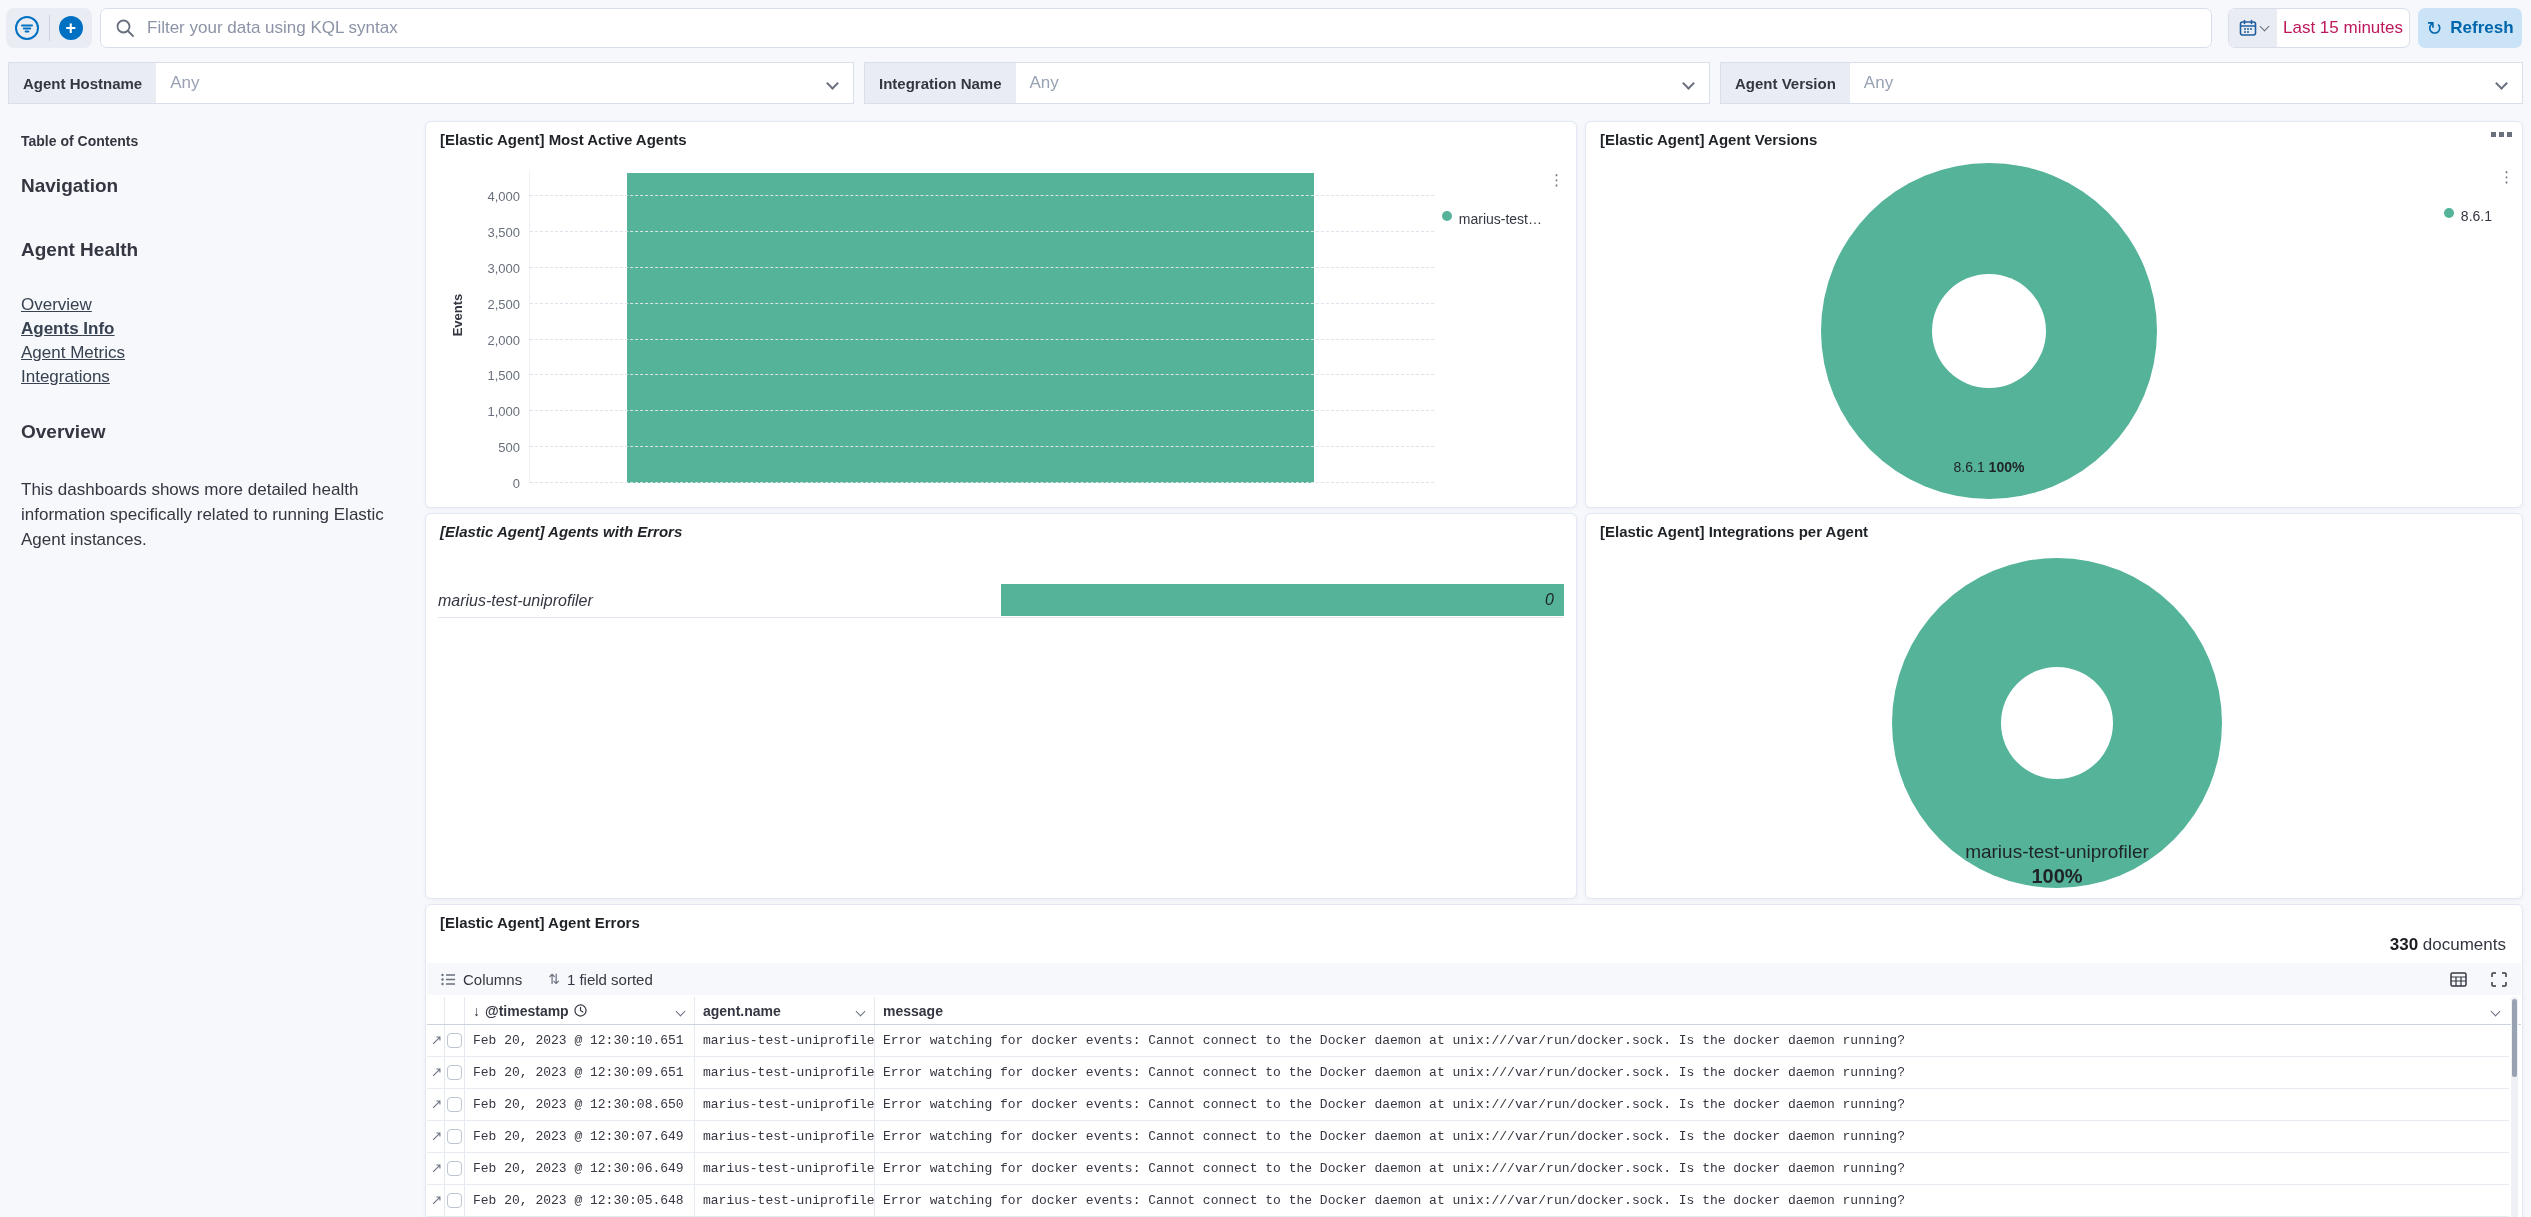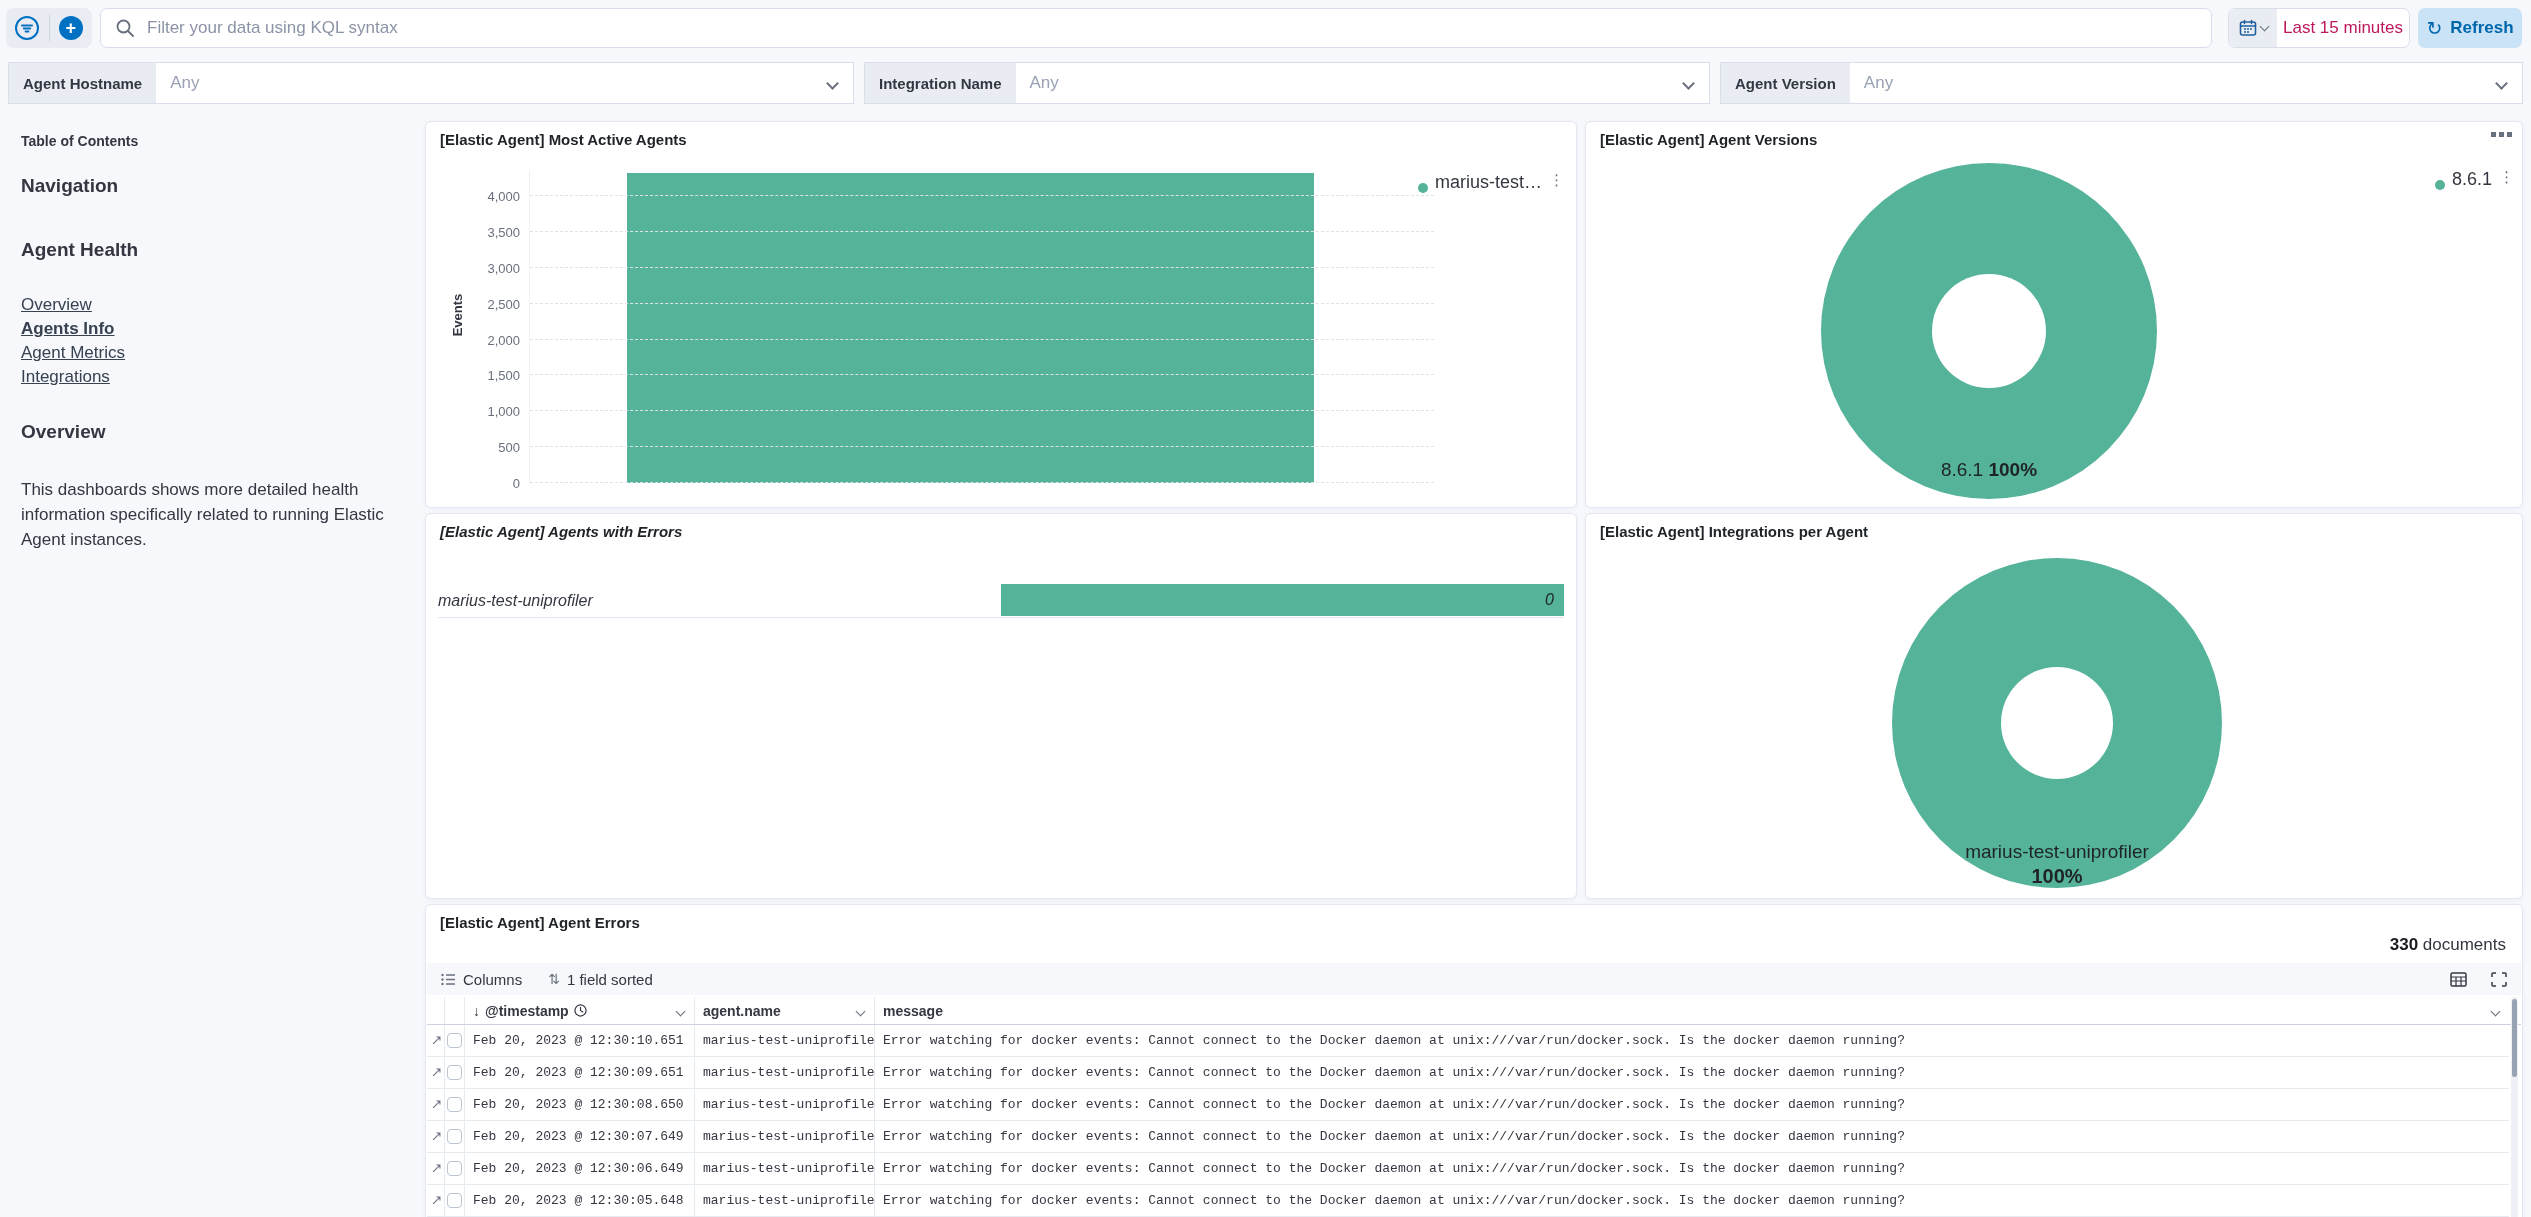--- a/index.html
+++ b/index.html
@@ -53,21 +53,21 @@
   .toc .links { margin-bottom:32px; }
   .toc p { font-size:17px; line-height:25px; color:#343741; margin-top:34px; }
   
   .plot { position:absolute; left:103px; top:49px; width:905px; height:312px; border-left:1px solid #eef0f4; }
   .gridline { position:absolute; left:0; width:100%; border-top:1px dashed #dde2eb; }
   .ytick { position:absolute; right:100%; margin-right:10px; transform:translateY(-50%); font-size:13px;
     color:#69707d; white-space:nowrap; }
   .bar { position:absolute; bottom:0; background:#54b399; }
   .ylabel { position:absolute; left:10px; top:50%; transform:translate(0,-50%) rotate(-90deg);
     transform-origin:center; font-size:13px; font-weight:700; color:#343741; }
-  .legend { position:absolute; display:flex; align-items:flex-end; gap:7px; font-size:18px; color:#343741; }
+  .legend { position:absolute; display:flex; align-items:flex-start; gap:7px; font-size:14px; color:#343741;margin-top:39px; }
   .legend .dot { width:10px; height:10px; border-radius:50%; background:#54b399; flex:none; }
   .vdots { color:#69707d; font-size:15px; letter-spacing:0; cursor:pointer; line-height:1; }
   .corner-icon { position:absolute; top:10px; right:10px; display:flex; gap:3px; cursor:pointer; }
   .corner-icon i { width:5px; height:5px; background:#69707d; display:block; }
   
   .donut { position:absolute; border-radius:50%; background:#54b399; }
   .donut .hole { position:absolute; left:50%; top:50%; transform:translate(-50%,-50%);
     background:#fff; border-radius:50%; }
   .donut-label { position:absolute; text-align:center; color:#1f2328; white-space:nowrap; }
   
@@ -223,21 +223,21 @@
 <div class="panel" style="left:1585px;top:121px;width:938px;height:387px;">
   <div class="panel-title">[Elastic Agent] Agent Versions</div>
   <div class="corner-icon">
       <i></i>
       <i></i>
       <i></i>
     </div>
   <div class="donut" style="left:235px;top:41px;width:336px;height:336px;">
     <div class="hole" style="width:114px;height:114px;"></div>
   </div>
-  <div class="donut-label" style="left:253px;top:337px;width:300px;font-size:19px;">
+  <div class="donut-label" style="left:253px;top:337px;width:300px;font-size:14px;">
     <span>8.6.1</span>
     <b>100%</b>
   </div>
   <div class="legend" style="top:47px;right:30px;">
     <span class="dot"></span>
     <span>8.6.1</span>
   </div>
   <div class="vdots" style="position:absolute;top:47px;right:8px;">⋮</div>
 </div>
 

